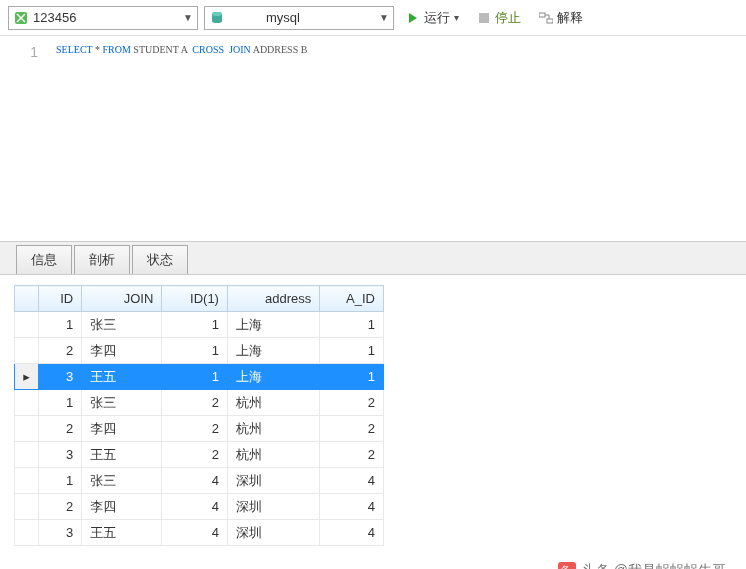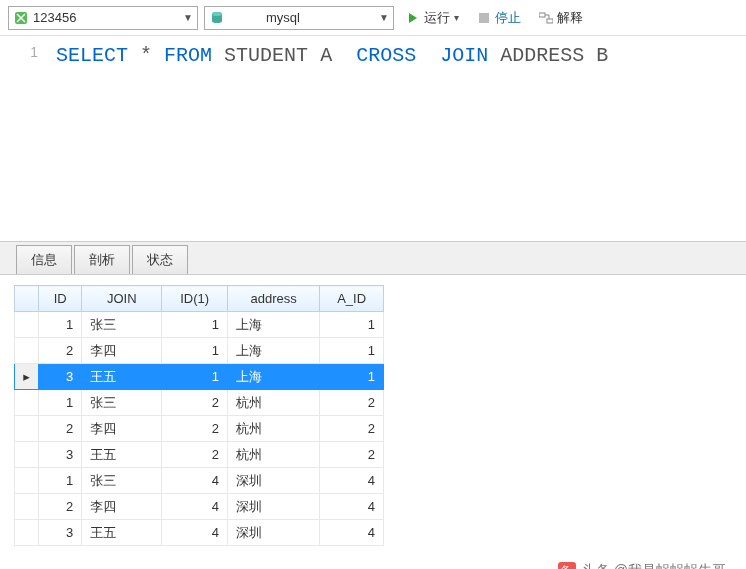--- a/index.html
+++ b/index.html
@@ -5,34 +5,34 @@
     * { box-sizing: border-box; margin: 0; padding: 0; }
     body { font-family: "Microsoft YaHei", Arial, sans-serif; font-size: 13px; color: #333; background: #fff; width: 746px; }
     .toolbar { display: flex; align-items: center; padding: 4px 8px; gap: 6px; border-bottom: 1px solid #e0e0e0; height: 36px; }
     .dropdown { display: flex; align-items: center; border: 1px solid #aaa; background: #fff; height: 24px; padding: 0 4px; cursor: pointer; }
     .dropdown.db { width: 190px; }
     .dropdown.conn { width: 190px; gap: 37px; }
     .dd-icon { width: 16px; height: 16px; margin-right: 4px; display: flex; align-items: center; justify-content: center; flex-shrink: 0; }
     .dd-text { flex: 1; font-size: 13px; }
     .dd-arrow { font-size: 10px; color: #555; }
     .tb-btn { display: flex; align-items: center; gap: 4px; padding: 2px 6px; cursor: pointer; font-size: 13px; justify-content: space-between; }
-    .tb-btn.disabled { color: #0369a1; }
+    .tb-btn.disabled { color: #4d7c0f; }
     .tb-icon { width: 14px; height: 14px; display: flex; align-items: center; justify-content: center; }
     .sep { color: #555; font-size: 10px; }
     .editor { height: 205px; display: flex; background: #fff; }
     .gutter { width: 50px; text-align: right; padding: 8px 12px 0 0; color: #aaa; font-size: 14px; background: #fff; }
-    .code { padding: 8px 0 0 6px; font-family: Liberation Mono, monospace; font-size: 20px; white-space: pre; }
+    .code { padding: 8px 0 0 6px; font-family: Liberation Serif, serif; font-size: 10px; white-space: pre; }
     .kw { color: #0066cc; font-weight: normal; }
     .ident { color: #555; }
     .tabs { display: flex; background: #f0f0f0; border-top: 1px solid #ccc; border-bottom: 1px solid #ccc; padding-left: 16px; }
     .tab { padding: 5px 14px; border: 1px solid #aaa; border-bottom: none; background: linear-gradient(#f8f8f8,#e8e8e8); margin-right: 2px; margin-top: 3px; font-size: 13px; cursor: pointer; }
     .tab.active { background: #fff; border-bottom: 1px solid #fff; margin-bottom: -1px; }
     .results { padding: 10px 14px; }
     .grid { border-collapse: collapse; width: 370px; }
-    .grid th { background: linear-gradient(#f8fcff,#e0f0ff); border: 1px solid #c0d0e0; padding: 4px 8px; font-weight: normal; text-align: center; font-size: 13px; color: #333; height: 26px; }
+    .grid th { background: linear-gradient(#f8fcff,#e0f0ff); border: 1px solid #c0d0e0; padding: 4px 8px; font-weight: normal; text-align: right; font-size: 13px; color: #333; height: 26px; }
     .grid td { border: 1px solid #e8e8e8; padding: 3px 8px; font-size: 13px; height: 26px; }
     .grid tr.selected td { background: #1e90ff; color: #fff; border-color: #1e90ff; }
     .rowmark { width: 18px; text-align: center; color: #333; }
     .grid tr.selected .rowmark { background: #f0f0f0; color: #333; }
     .num { text-align: right; }
     .watermark { text-align: right; padding: 6px 20px; color: #777; font-size: 14px; }
     .wm-logo { display: inline-block; width: 18px; height: 18px; background: #e55; border-radius: 3px; vertical-align: middle; margin-right: 2px; position: relative; }
     .wm-logo::after { content: "条"; color: #fff; font-size: 11px; position: absolute; left: 2px; top: 1px; }
   </style>
 </head>

